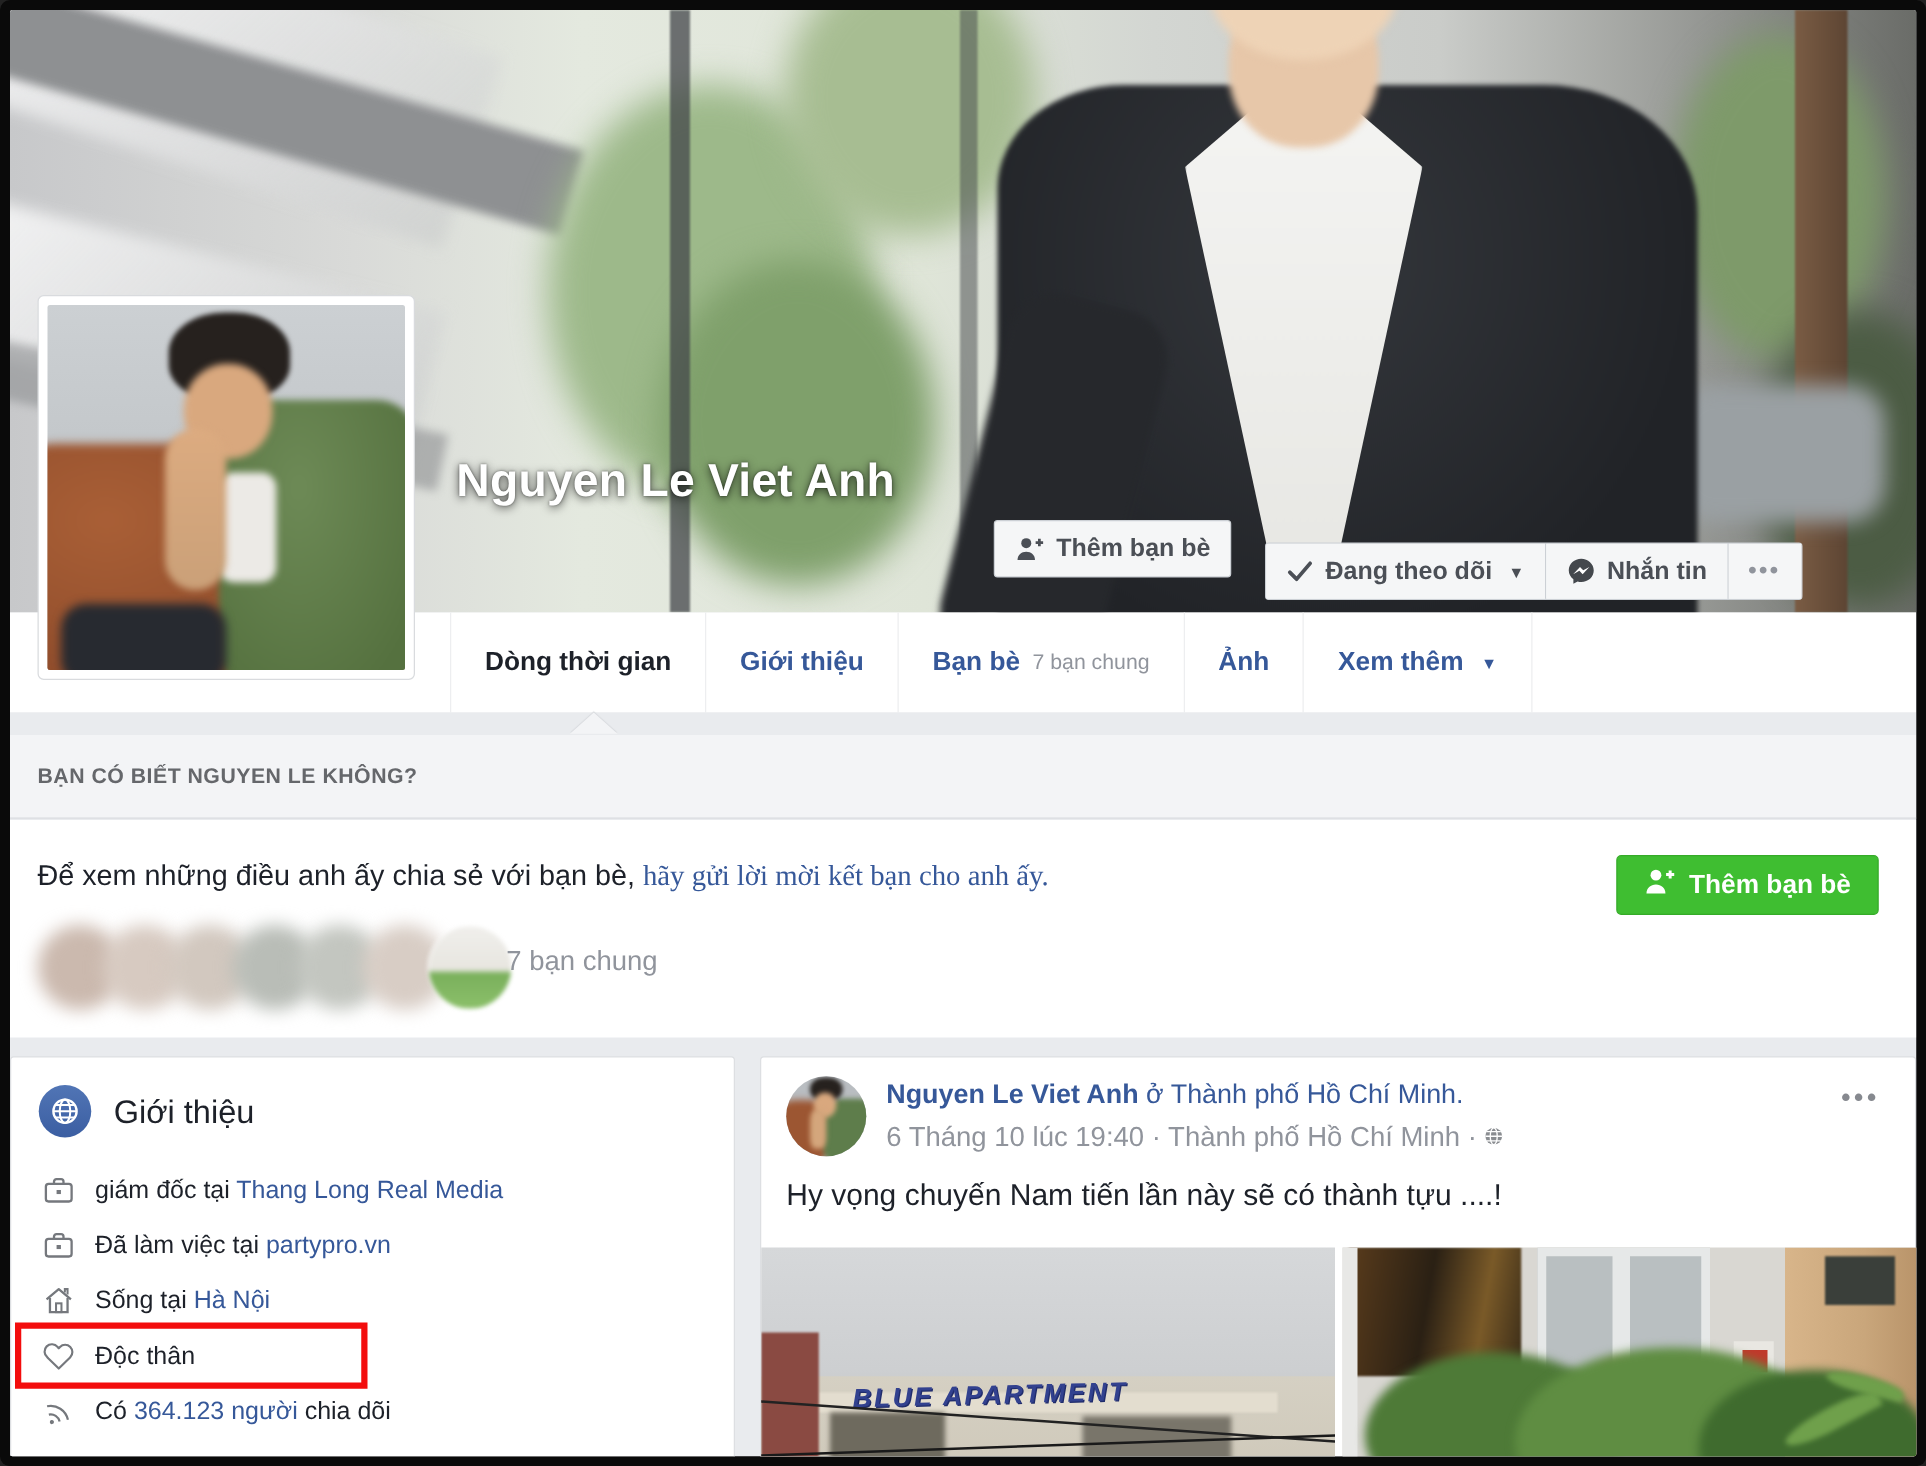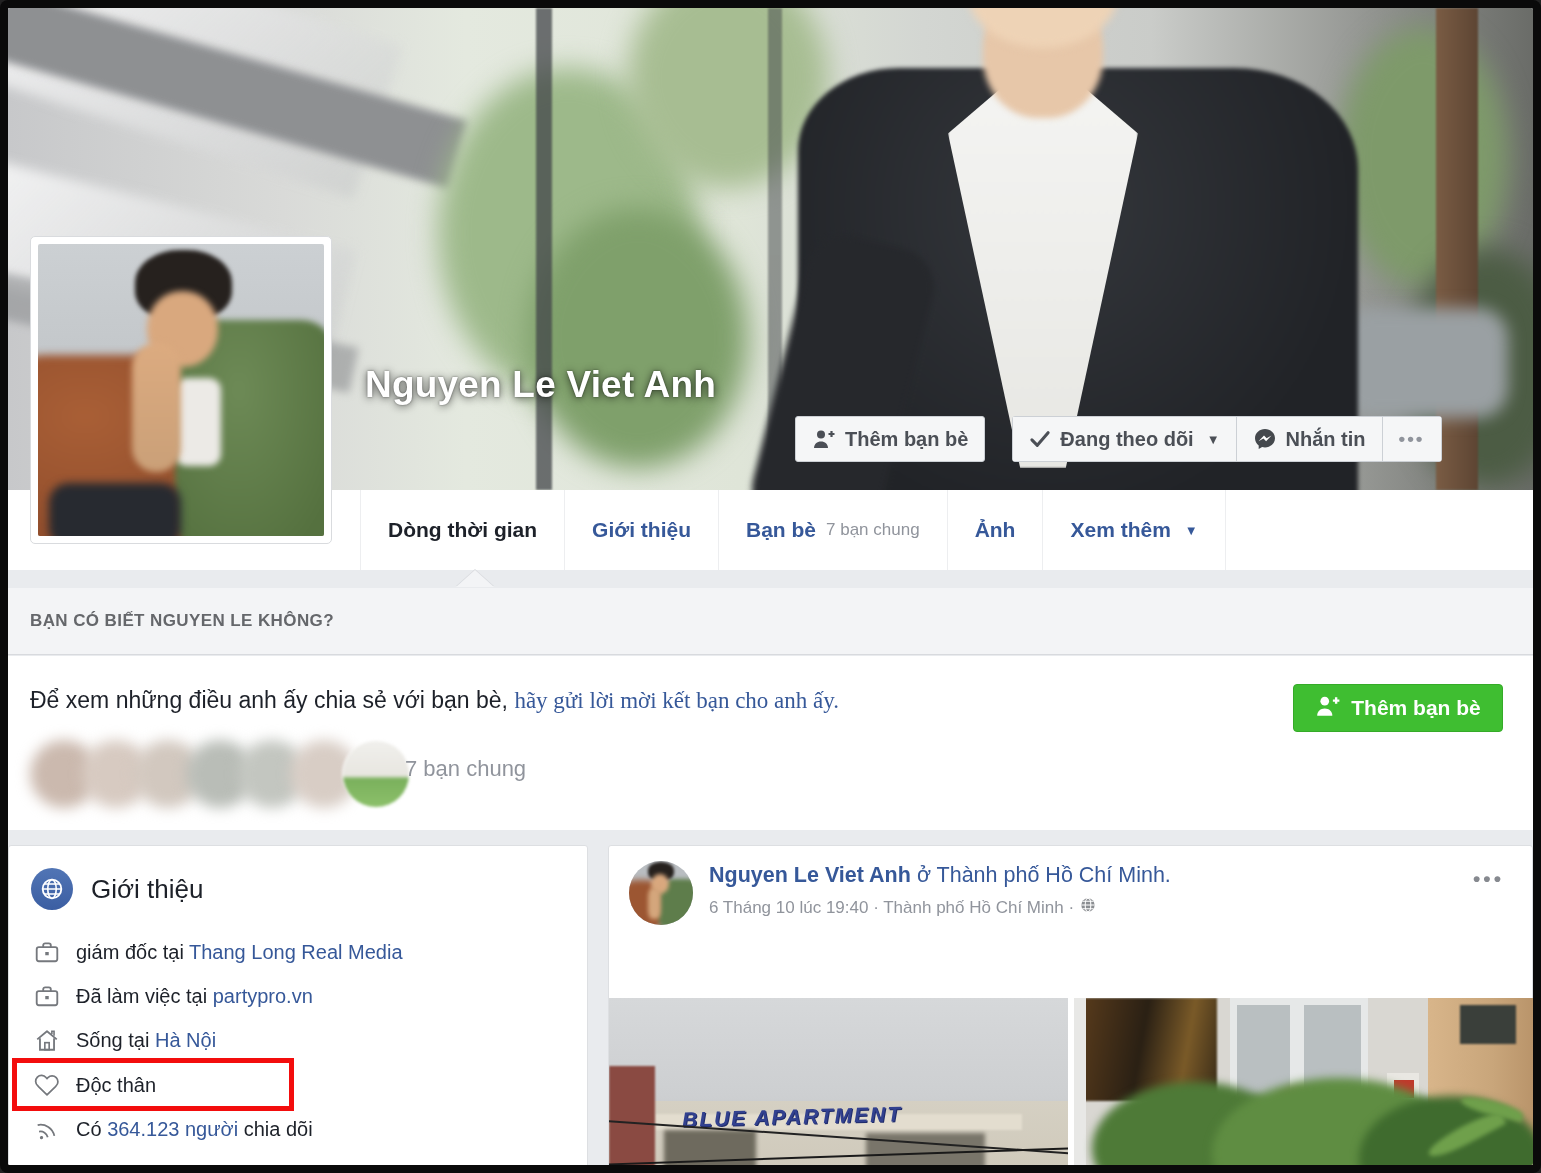--- a/index.html
+++ b/index.html
@@ -22,21 +22,21 @@
   .wood{background:linear-gradient(90deg,#7a5c44,#5d4533);filter:blur(1px);}
   .car{background:#9aa0a3;border-radius:30px;filter:blur(8px);}
 
   .name-block{position:absolute;left:357px;top:356px;color:#fff;text-shadow:0 1px 8px rgba(0,0,0,.65),0 0 2px rgba(0,0,0,.5);}
   .name-block h1{margin:0;font-size:37px;font-weight:700;letter-spacing:.2px;}
   .name-block .alt{margin-top:6px;font-size:29px;font-weight:400;}
 
   .cover-actions{position:absolute;left:787px;top:408px;display:flex;align-items:flex-start;}
   .cbtn{display:flex;align-items:center;gap:9px;height:46px;padding:0 16px;background:#f5f6f7;border:1px solid #ccd0d5;border-radius:3px;font-size:20px;font-weight:700;color:#4b4f56;cursor:pointer;}
   .cbtn svg{display:block;}
-  .cbtn-group{display:flex;margin-left:27px;border:1px solid #ccd0d5;border-radius:3px;background:#f5f6f7;height:46px;}
+  .cbtn-group{display:flex;margin-left:27px;border:1px solid #ccd0d5;border-radius:3px;background:#f5f6f7;height:46px;margin-top:18px;}
   .cbtn-group .cbtn{border:none;border-radius:0;height:44px;}
   .cbtn-group .sep{width:1px;background:#ccd0d5;margin:0;}
   .caret{font-size:13px;color:#4b4f56;margin-left:4px;}
   .dotsbtn{letter-spacing:2px;font-size:19px;color:#90949c;font-weight:700;}
 
   
   .ppic{position:absolute;left:22px;top:228px;width:302px;height:308px;background:#fff;border:1px solid #d9dbde;border-radius:5px;padding:7px;cursor:pointer;}
   .ppic-inner{position:relative;width:100%;height:100%;overflow:hidden;border-radius:2px;background:linear-gradient(180deg,#ccd0d3 0%,#c3c7ca 40%,#b7a294 70%);}
   .ppic-inner div{position:absolute;}
   .sofa{left:-12%;top:38%;width:95%;height:70%;background:radial-gradient(ellipse at 30% 30%,#a95f36,#8c4a2a 75%);border-radius:40px;filter:blur(4px);}
@@ -86,21 +86,21 @@
   .post-av{position:absolute;left:20px;top:15px;width:64px;height:64px;border-radius:50%;overflow:hidden;background:#b9bdc1;cursor:pointer;}
   .post-av div{position:absolute;}
   .pa-sofa{left:-20%;top:30%;width:80%;height:80%;background:#9c5632;border-radius:40%;filter:blur(3px);}
   .pa-jacket{left:45%;top:28%;width:70%;height:85%;background:#5e7d4b;border-radius:34%;filter:blur(2px);}
   .pa-hair{left:30%;top:2%;width:40%;height:30%;background:#26211e;border-radius:46%;filter:blur(1.5px);}
   .pa-face{left:34%;top:20%;width:28%;height:32%;background:#d9a87e;border-radius:48%;filter:blur(2px);}
   .pa-hands{left:30%;top:42%;width:20%;height:48%;background:#d4a67c;border-radius:30%;filter:blur(2px);}
   .post-head{position:absolute;left:100px;top:17px;font-size:21.5px;}
   .post-head a.author{color:#365899;font-weight:700;text-decoration:none;cursor:pointer;}
   .post-head a.loc{color:#365899;text-decoration:none;margin-left:6px;cursor:pointer;}
-  .post-meta{position:absolute;left:100px;top:51px;font-size:17px;color:#90949c;display:flex;align-items:center;gap:6px;}
+  .post-meta{position:absolute;left:100px;top:51px;font-size:22px;color:#90949c;display:flex;align-items:center;gap:6px;}
   .post-more{position:absolute;right:22px;top:20px;color:#86898f;font-size:21px;letter-spacing:3px;cursor:pointer;background:none;border:none;font-weight:700;}
   .post-text{position:absolute;left:20px;top:97px;font-size:24px;color:#1d2129;}
   .post-photos{position:absolute;left:0;top:152px;width:925px;height:178px;display:flex;gap:6px;cursor:pointer;}
   .photo{position:relative;overflow:hidden;height:100%;}
   .photo div{position:absolute;}
   .photo-left{width:459px;background:linear-gradient(180deg,#d6d8da 0%,#cdcfd1 55%,#c6c8c9 70%);}
   .pl-wall{left:0;bottom:0;width:100%;height:42%;background:linear-gradient(180deg,#d5d0c3,#cfc9ba);}
   .pl-pillar{left:0;bottom:0;width:10%;height:62%;background:#8a4a42;filter:blur(1px);}
   .pl-door1{left:12%;bottom:0;width:20%;height:26%;background:#6e6a5e;filter:blur(2px);}
   .pl-door2{left:56%;bottom:0;width:26%;height:24%;background:#79756a;filter:blur(2px);}
@@ -335,20 +335,21 @@
       <span>6 Tháng 10 lúc 19:40 · Thành phố Hồ Chí Minh ·</span>
       <span>
         <svg width="16" height="16" viewBox="0 0 24 24">
               <circle cx="12" cy="12" r="10" fill="#8a8d91"></circle>
               <ellipse cx="12" cy="12" rx="4.2" ry="10" stroke="#fff" stroke-width="1.6" fill="none"></ellipse>
               <path d="M2 12h20M3.6 6.5h16.8M3.6 17.5h16.8" stroke="#fff" stroke-width="1.6" fill="none"></path>
             </svg>
       </span>
     </div>
     <button class="post-more"><span>•••</span></button>
+    <div class="post-text">Hy vọng chuyến Nam tiến lần này sẽ có thành tựu ....!</div>
     <div class="post-photos">
       <div class="photo photo-left">
         <div class="pl-wall"></div>
         <div class="pl-canopy"></div>
         <div class="pl-pillar"></div>
         <div class="pl-door1"></div>
         <div class="pl-door2"></div>
         <div class="pl-sign">BLUE APARTMENT</div>
         <div class="pl-cable1"></div>
         <div class="pl-cable2"></div>

